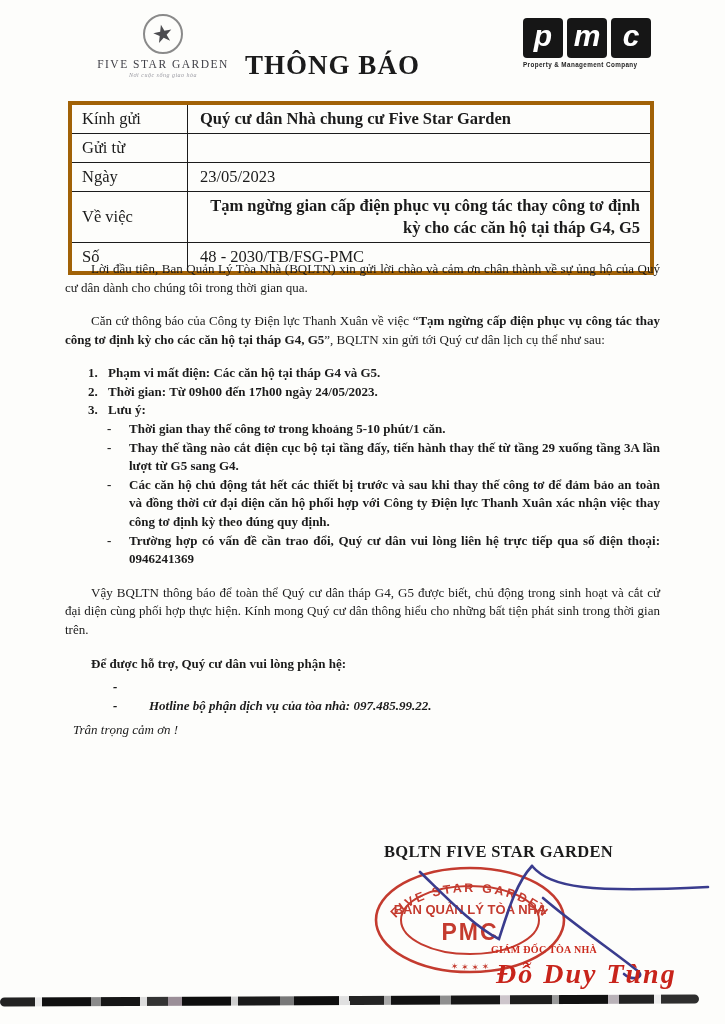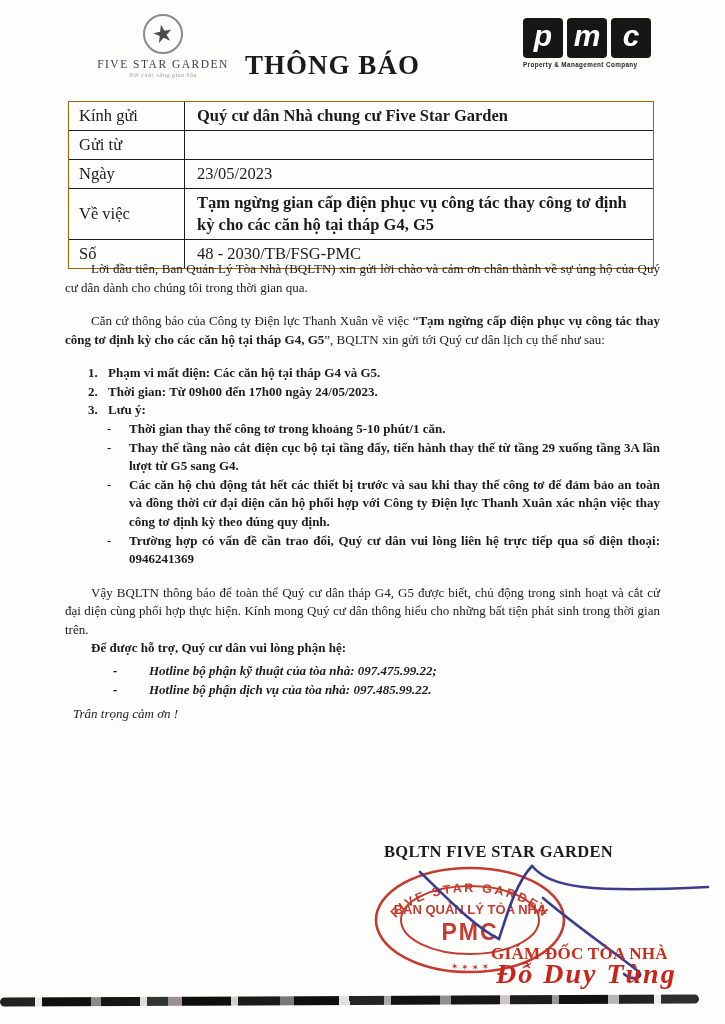--- a/index.html
+++ b/index.html
@@ -36,56 +36,56 @@
     font-size:30px; font-weight:bold; font-style:italic; line-height:1; padding-bottom:4px;
   }
   .pmc-sub {
     margin-top:3px; font-family:"Liberation Sans","DejaVu Sans",sans-serif;
     font-size:6.3px; font-weight:bold; letter-spacing:0.4px; color:#222; white-space:nowrap;
   }
 
   
   .meta-table {
     position:absolute; left:68px; top:101px; width:586px;
-    border:1px solid #a16207; font-size:16.5px;
+    border:4px solid #a16207; font-size:16.5px;
   }
   .meta-row { display:grid; grid-template-columns:116px 1fr; border-bottom:1.5px solid #1c1c1c; }
   .meta-row:last-child { border-bottom:none; }
   .meta-label { padding:3px 6px 3px 10px; border-right:1.5px solid #1c1c1c; min-height:28px; display:flex; align-items:center; }
-  .meta-value { padding:3px 10px 3px 12px; display:flex; align-items:center; line-height:1.33; }
+  .meta-value { padding:3px 10px 3px 12px; display:flex; align-items:center; line-height:1.33;text-align:right; }
   .bold { font-weight:bold; }
 
   
   .body-text {
     position:absolute; left:65px; top:260px; width:595px;
     font-size:13px; line-height:1.43; text-align:justify;
   }
   .para { text-indent:26px; margin-bottom:15px; }
   .list-item { display:flex; font-weight:bold; }
   .list-num { margin-left:23px; width:20px; flex:none; }
   .list-text { flex:1; text-align:justify; }
   .sub-bullet { display:flex; font-weight:bold; }
   .sub-dash { margin-left:42px; width:22px; flex:none; }
   .sub-text { flex:1; text-align:justify; }
-  .para3 { text-indent:26px; margin-top:15px; margin-bottom:0; }
+  .para3 { text-indent:26px; margin-top:15px; margin-bottom:16px; }
   .support-heading { font-weight:bold; text-indent:26px; margin-bottom:4px; }
   .hotline { display:flex; font-style:italic; font-weight:bold; }
   .hot-dash { margin-left:48px; width:36px; flex:none; }
   .hot-text { flex:1; }
   .closing { font-style:italic; margin-left:8px; margin-top:6px; }
 
   
   .org-line {
     position:absolute; right:112px; top:842px;
     font-size:16.5px; font-weight:bold; letter-spacing:0.3px;
   }
   .stamp-svg { position:absolute; left:345px; top:850px; }
   .director-title {
     position:absolute; left:491px; top:944px;
-    color:#cb2a1d; font-weight:bold; font-size:17px; letter-spacing:0.3px; white-space:nowrap;
+    color:#cb2a1d; font-weight:bold; font-size:10px; letter-spacing:0.3px; white-space:nowrap;
   }
   .director-name {
     position:absolute; left:496px; top:958px;
     color:#c8241b; font-size:28px; font-weight:bold; font-style:italic;
     letter-spacing:2px; white-space:nowrap;
   }
 
   
   .scan-band {
     position:absolute; left:0; top:996px; width:699px; height:9px;
@@ -188,21 +188,20 @@
       <span class="sub-dash">-</span>
       <span class="sub-text">Trường hợp có vấn đề cần trao đổi, Quý cư dân vui lòng liên hệ trực tiếp qua số điện thoại: 0946241369</span>
     </div>
 
     <p class="para3">Vậy BQLTN thông báo để toàn thể Quý cư dân tháp G4, G5 được biết, chủ động trong sinh hoạt và cắt cử đại diện cùng phối hợp thực hiện. Kính mong Quý cư dân thông hiểu cho những bất tiện phát sinh trong thời gian trên.</p>
 
     <div class="support-heading">Để được hỗ trợ, Quý cư dân vui lòng phận hệ:</div>
 
     <div class="hotline">
       <span class="hot-dash">-</span>
-      <span class="hot-text">Hotline bộ phận kỹ thuật của tòa nhà: 097.475.99.22;</span>
     </div>
     <div class="hotline">
       <span class="hot-dash">-</span>
       <span class="hot-text">Hotline bộ phận dịch vụ của tòa nhà:  097.485.99.22.</span>
     </div>
 
     <div class="closing">Trân trọng cảm ơn !</div>
   </div>
 
   <div class="org-line">BQLTN FIVE STAR GARDEN</div>

